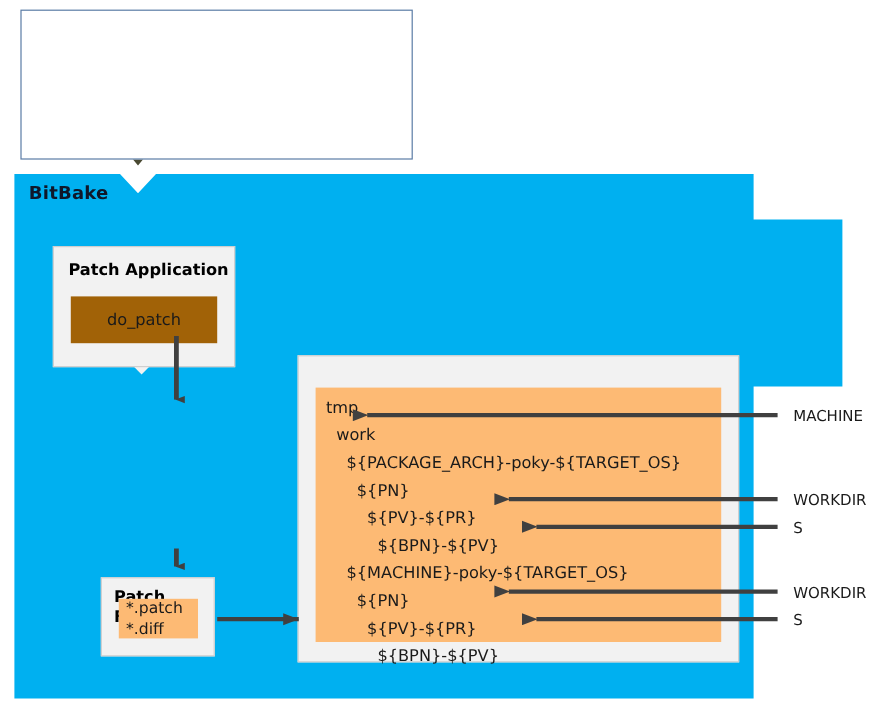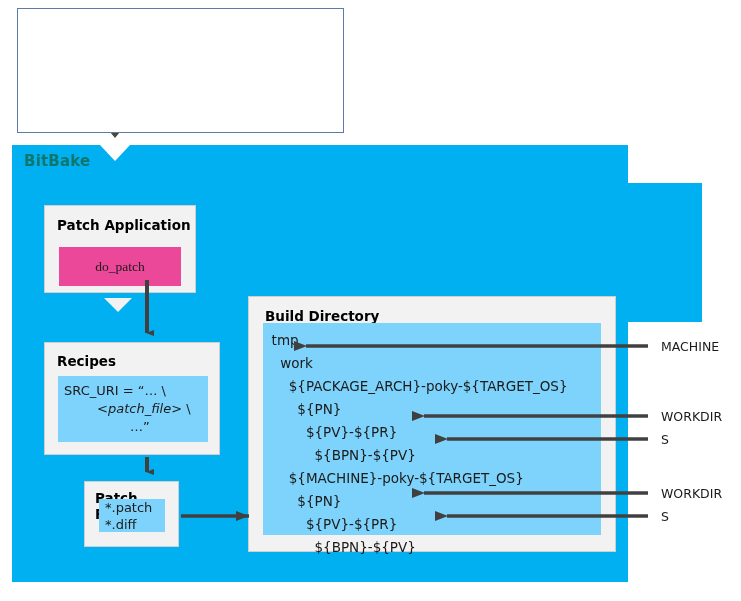--- a/index.html
+++ b/index.html
@@ -52,45 +52,45 @@
     color: #ffffff;
     font-size: 14.5px;
     display: flex;
     align-items: center;
     justify-content: center;
   }
 
   
   .bitbake-label {
     left: 24px; top: 152px;
-    color: #0f766e;
+    color: #0f172a;
     font-size: 15px;
     font-weight: bold;
     letter-spacing: .2px;
   }
 
   
   .card {
     background: #f2f2f2;
     border: 1px solid #cfcfcf;
     box-sizing: border-box;
   }
   .card-title {
     position: absolute;
     color: #000000;
     font-weight: bold;
     font-size: 13.5px;
   }
   .inner-gray {
     position: absolute;
-    background: #7dd3fc;
-    box-sizing: border-box;
-  }
-
-  .patch-app { left: 44px; top: 205px; width: 152px; height: 88px; }
+    background: #fdba74;
+    box-sizing: border-box;
+  }
+
+  .patch-app { left: 44px; top: 205px; width: 152px; height: 101px; }
   .patch-app-title { left: 12px; top: 11px; }
   .do-patch {
     left: 14px; top: 41px; width: 122px; height: 39px;
     display: flex; align-items: center; justify-content: center;
     font-size: 13.5px; color: #1a1a1a;
   }
 
   .recipes { left: 44px; top: 342px; width: 176px; height: 113px; }
   .recipes-title { left: 12px; top: 10px; }
   .recipes-code {
@@ -188,38 +188,31 @@
       <span>(optional)</span>
     </div>
   </div>
 
   <div class="abs mirror-bar" style="left:25px; top:92px; width:311px; height:29px;">Source Mirror(s)</div>
 
   <div class="abs bitbake-label">BitBake</div>
 
   <div class="abs card patch-app">
     <div class="card-title patch-app-title">Patch Application</div>
-    <div class="inner-gray do-patch" style="background:#ec4899;font-family:Liberation Serif, serif;">do_patch</div>
-  </div>
-
-  <div class="abs card recipes">
-    <div class="card-title recipes-title">Recipes</div>
-    <div class="inner-gray recipes-code"><span>SRC_URI = “… \
-        </span><i>&lt;patch_file&gt;</i><span> \
-                …”</span></div>
-  </div>
+    <div class="inner-gray do-patch" style="background:#a16207;">do_patch</div>
+  </div>
+
 
   <div class="abs card patch-files">
     <div class="card-title patch-files-title">Patch Files</div>
     <div class="inner-gray patch-files-inner">*.patch
 *.diff</div>
   </div>
 
   <div class="abs card build-dir">
-    <div class="card-title build-dir-title">Build Directory</div>
     <div class="inner-gray build-tree">  tmp
     work
       ${PACKAGE_ARCH}-poky-${TARGET_OS}
         ${PN}
           ${PV}-${PR}
             ${BPN}-${PV}
       ${MACHINE}-poky-${TARGET_OS}
         ${PN}
           ${PV}-${PR}
             ${BPN}-${PV}</div>

